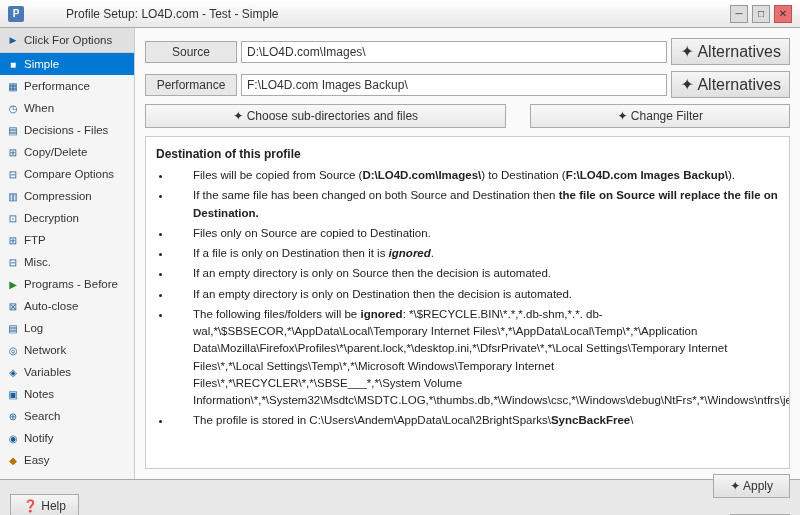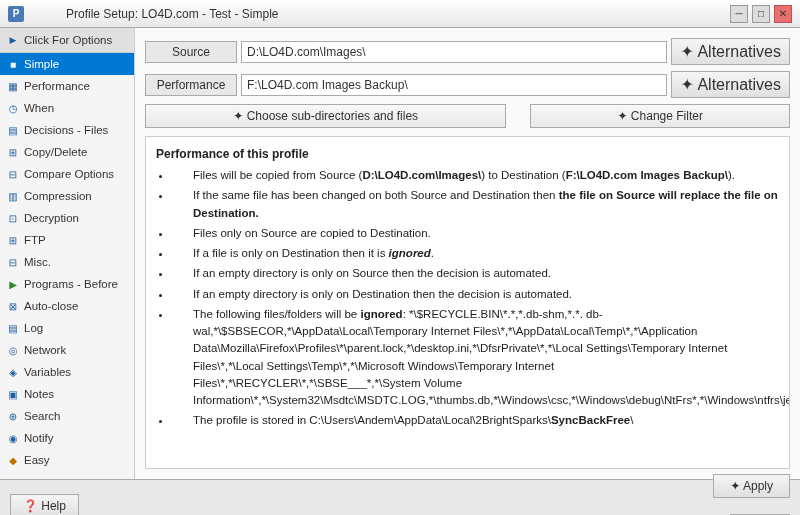--- a/index.html
+++ b/index.html
@@ -360,21 +360,21 @@
       <div class="form-input">F:\LO4D.com Images Backup\</div>
       <button class="alt-btn">✦ Alternatives</button>
     </div>
 
     <div class="subdir-row">
       <button class="subdir-btn">✦ Choose sub-directories and files</button>
       <button class="subdir-btn" style="flex:0.7">✦ Change Filter</button>
     </div>
 
     <div class="description-area">
-      <div class="desc-title">Performance of this profile</div>
+      <div class="desc-title">Destination of this profile</div>
       <ul class="desc-list">
         <li>
           Files will be copied from Source (<span class="bold">D:\LO4D.com\Images\</span>) to Destination (<span class="bold">F:\LO4D.com Images Backup\</span>).
         </li>
         <li>
           If the same file has been changed on both Source and Destination then <span class="bold">the file on Source will replace the file on Destination.</span>
         </li>
         <li>
           Files only on Source are copied to Destination.
         </li>

